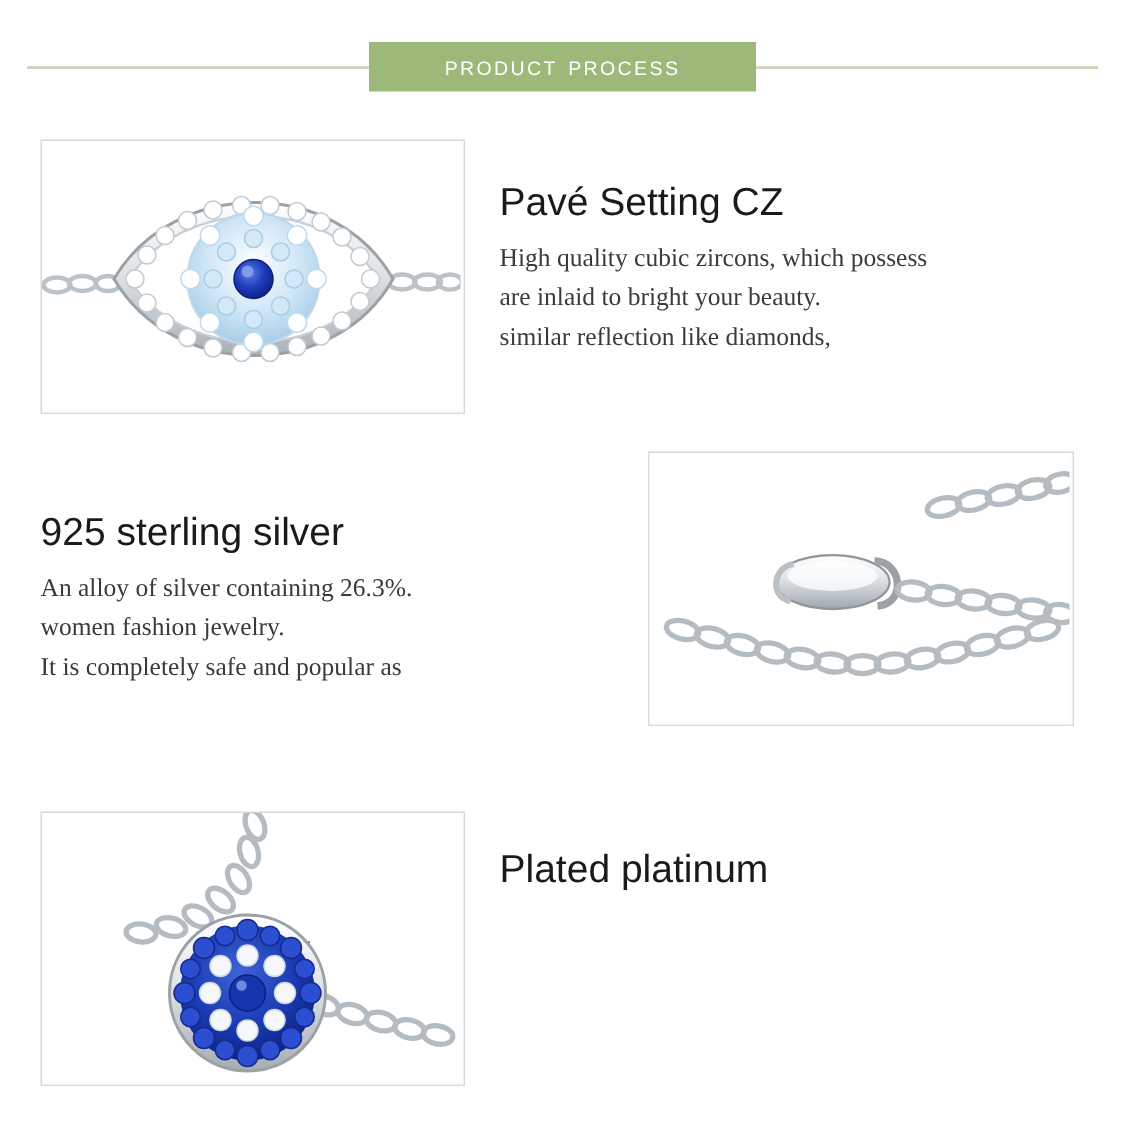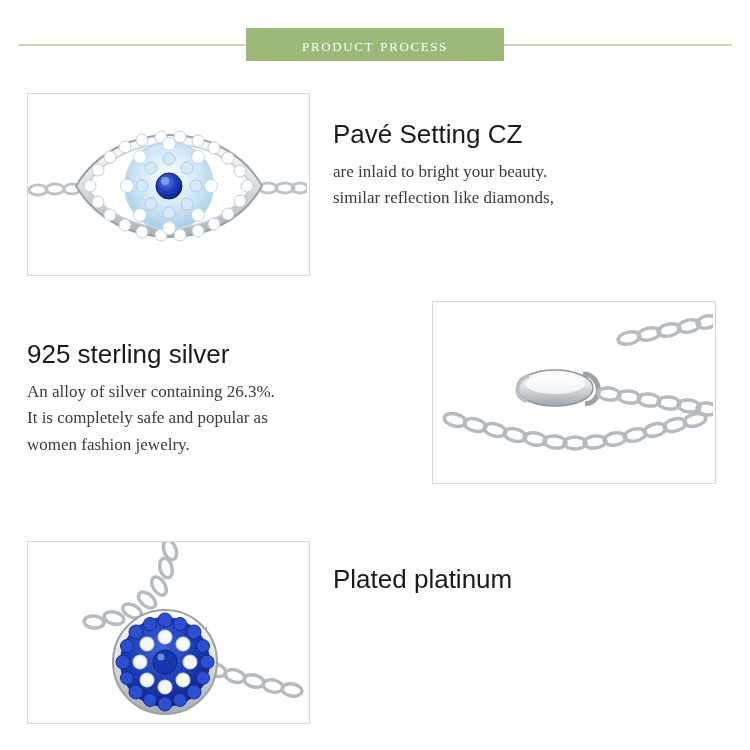--- a/index.html
+++ b/index.html
@@ -41,21 +41,21 @@
   }
   .header-title {
     position: absolute;
     left: 246px;
     top: 0;
     width: 258px;
     height: 33px;
     line-height: 33px;
     text-align: center;
     color: #ffffff;
-    font-family: Liberation Serif, serif;
+    font-family: Liberation Sans, sans-serif;
     font-size: 19px;
     letter-spacing: 1.6px;
     font-variant: small-caps;
     text-transform: lowercase;
     white-space: nowrap;
   }
 
   
   .photo {
     position: absolute;
@@ -184,20 +184,21 @@
       </g>
       <circle cx="141" cy="92" r="13" fill="url(#deepblue)" stroke="#0e1f7a" stroke-width="1"></circle>
       <circle cx="137" cy="87" r="4" fill="#8fa5ef" opacity="0.8"></circle>
     </svg>
   </div>
 </div>
 
 <div class="text-block" style="left:333px; top:120px; width:400px;">
   <div class="block-title">Pavé Setting CZ</div>
   <div class="block-body">
+    <div>High quality cubic zircons, which possess</div>
     <div>are inlaid to bright your beauty.</div>
     <div>similar reflection like diamonds,</div>
   </div>
 </div>
 
 <div class="photo" style="left:432px; top:301px; width:282px; height:181px;">
   <div class="photo-inner">
     <svg width="280" height="179" viewBox="0 0 280 179">
       <defs>
         <linearGradient id="silver2" x1="0" y1="0" x2="0" y2="1">
@@ -248,22 +249,22 @@
         <ellipse cx="262" cy="118" rx="11" ry="6" transform="rotate(-14 262 118)"></ellipse>
       </g>
     </svg>
   </div>
 </div>
 
 <div class="text-block" style="left:27px; top:340px; width:380px;">
   <div class="block-title">925 sterling silver</div>
   <div class="block-body">
     <div>An alloy of silver containing 26.3%.</div>
+    <div>women fashion jewelry.</div>
     <div>It is completely safe and popular as</div>
-    <div>women fashion jewelry.</div>
   </div>
 </div>
 
 <div class="photo" style="left:27px; top:541px; width:281px; height:181px;">
   <div class="photo-inner">
     <svg width="279" height="179" viewBox="0 0 279 179">
       <defs>
         <linearGradient id="silver3" x1="0" y1="0" x2="0" y2="1">
           <stop offset="0%" stop-color="#ffffff"></stop>
           <stop offset="45%" stop-color="#e0e4e8"></stop>

